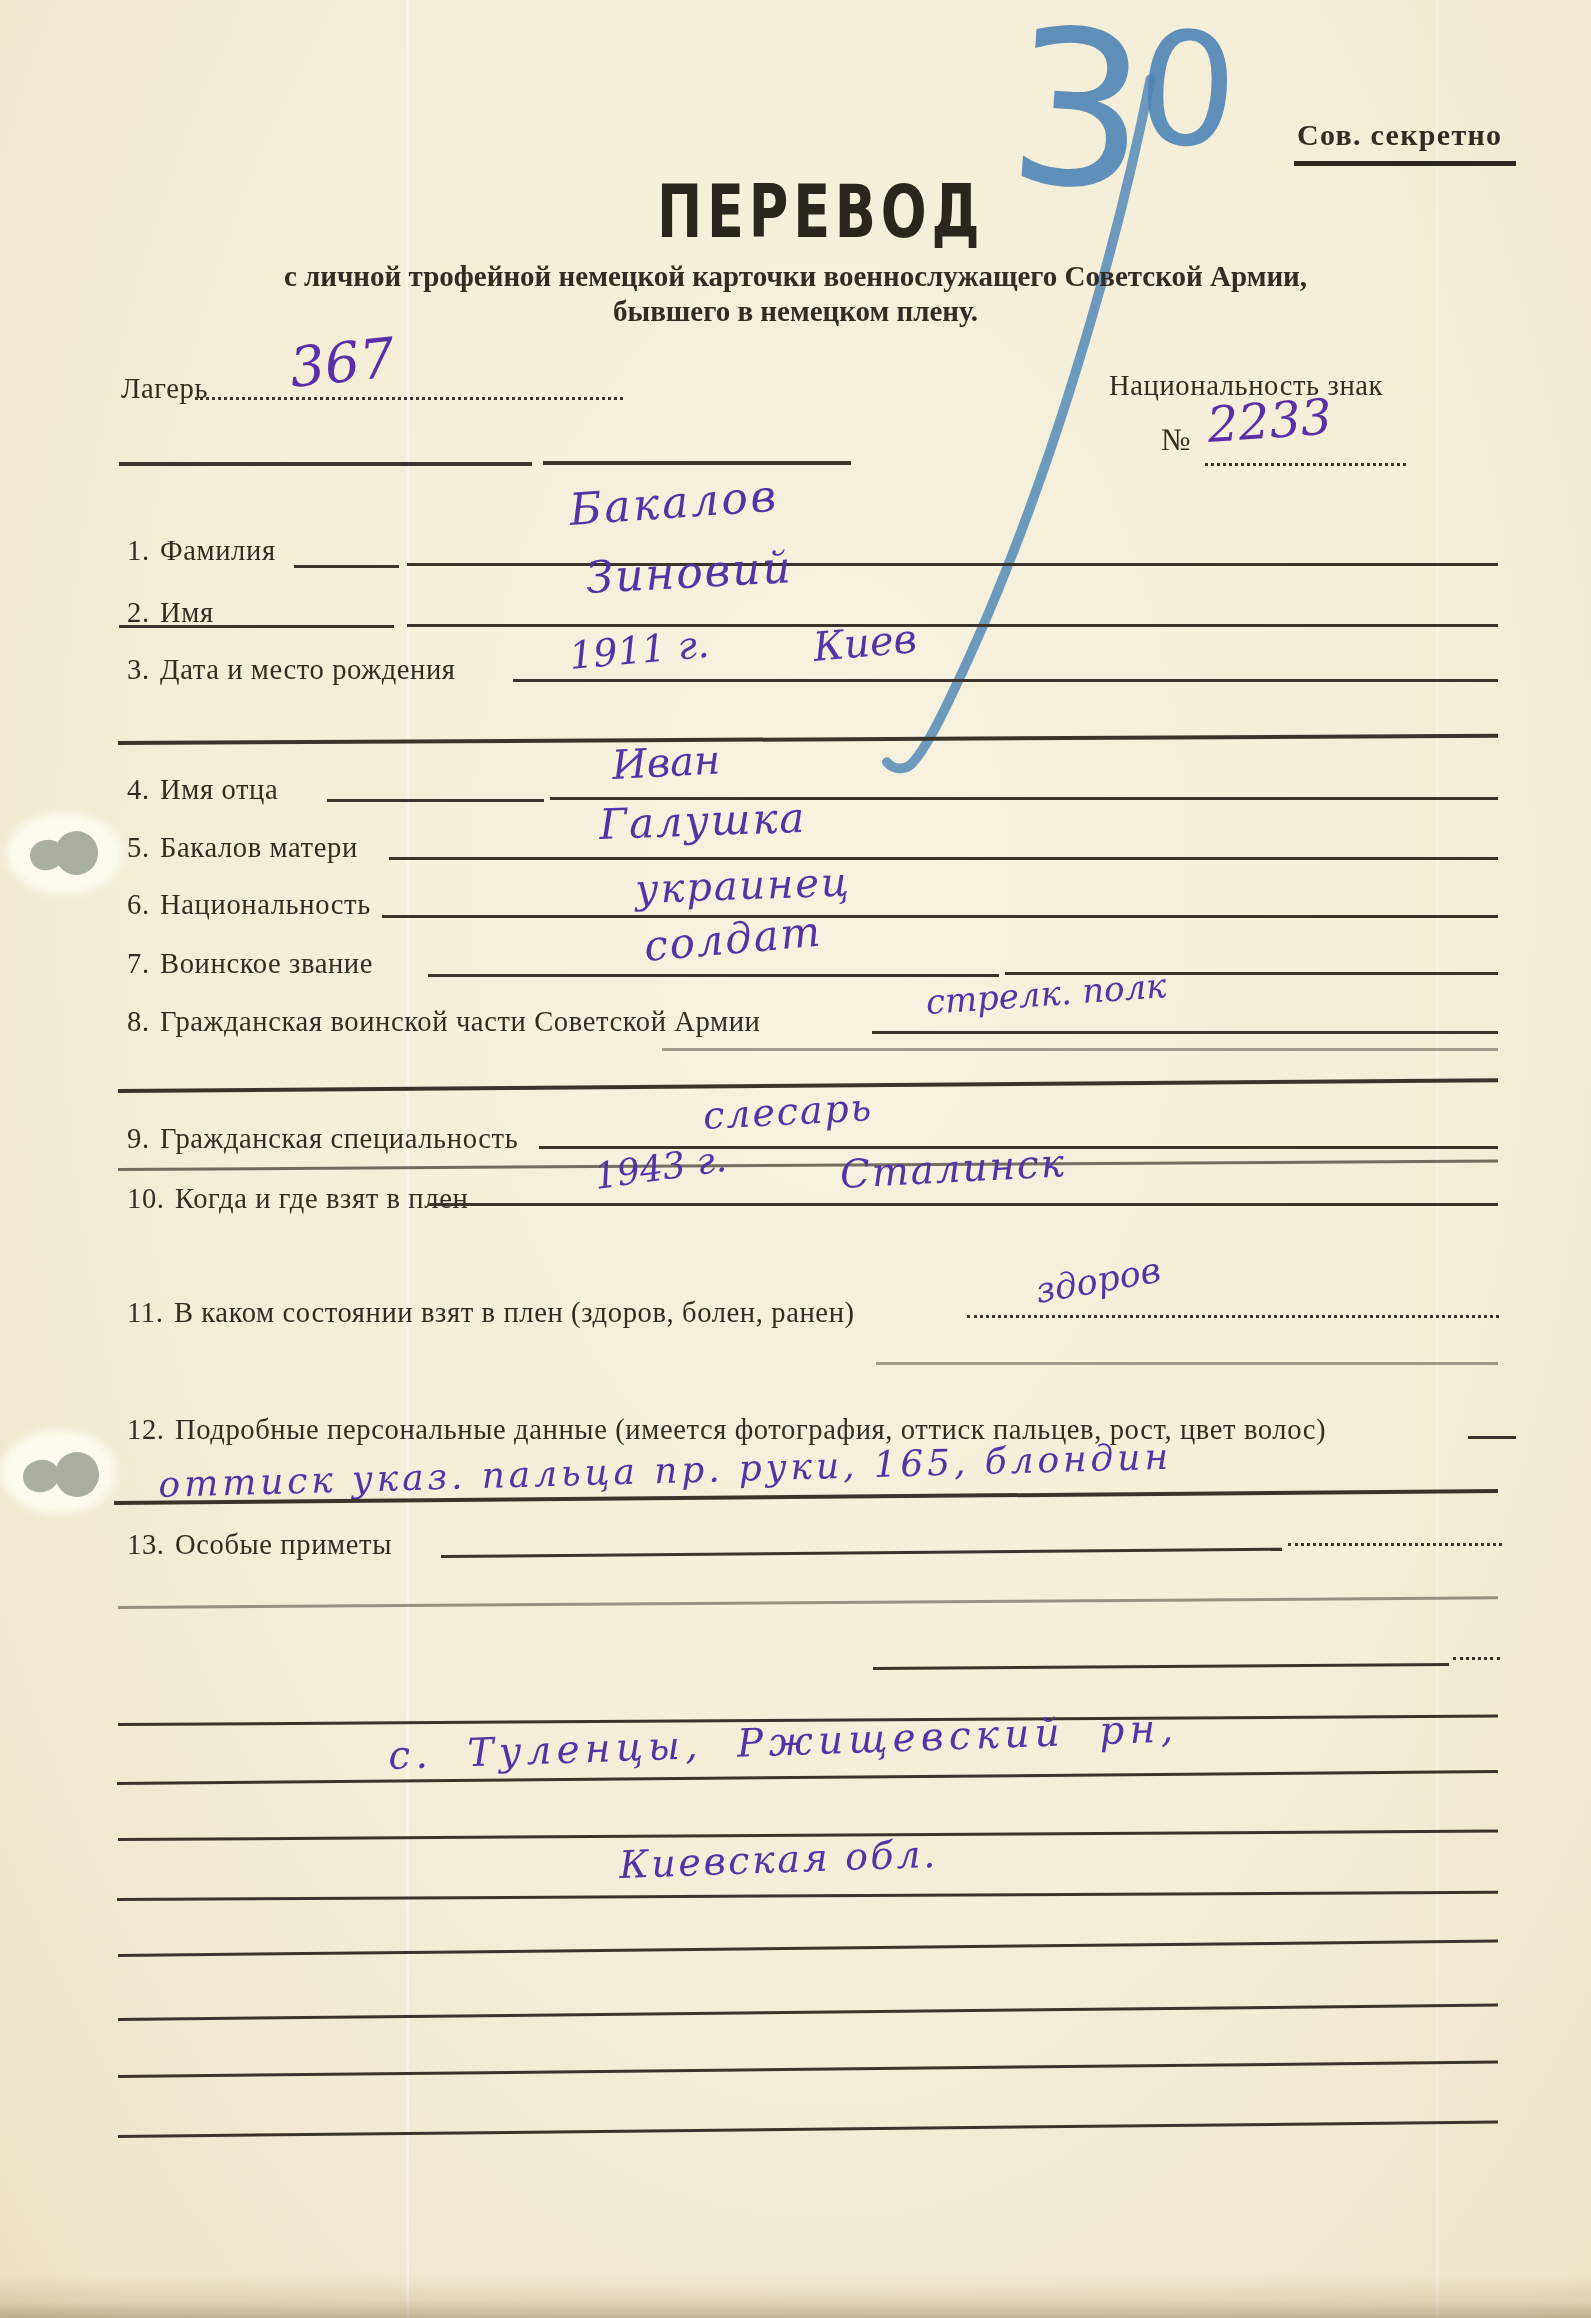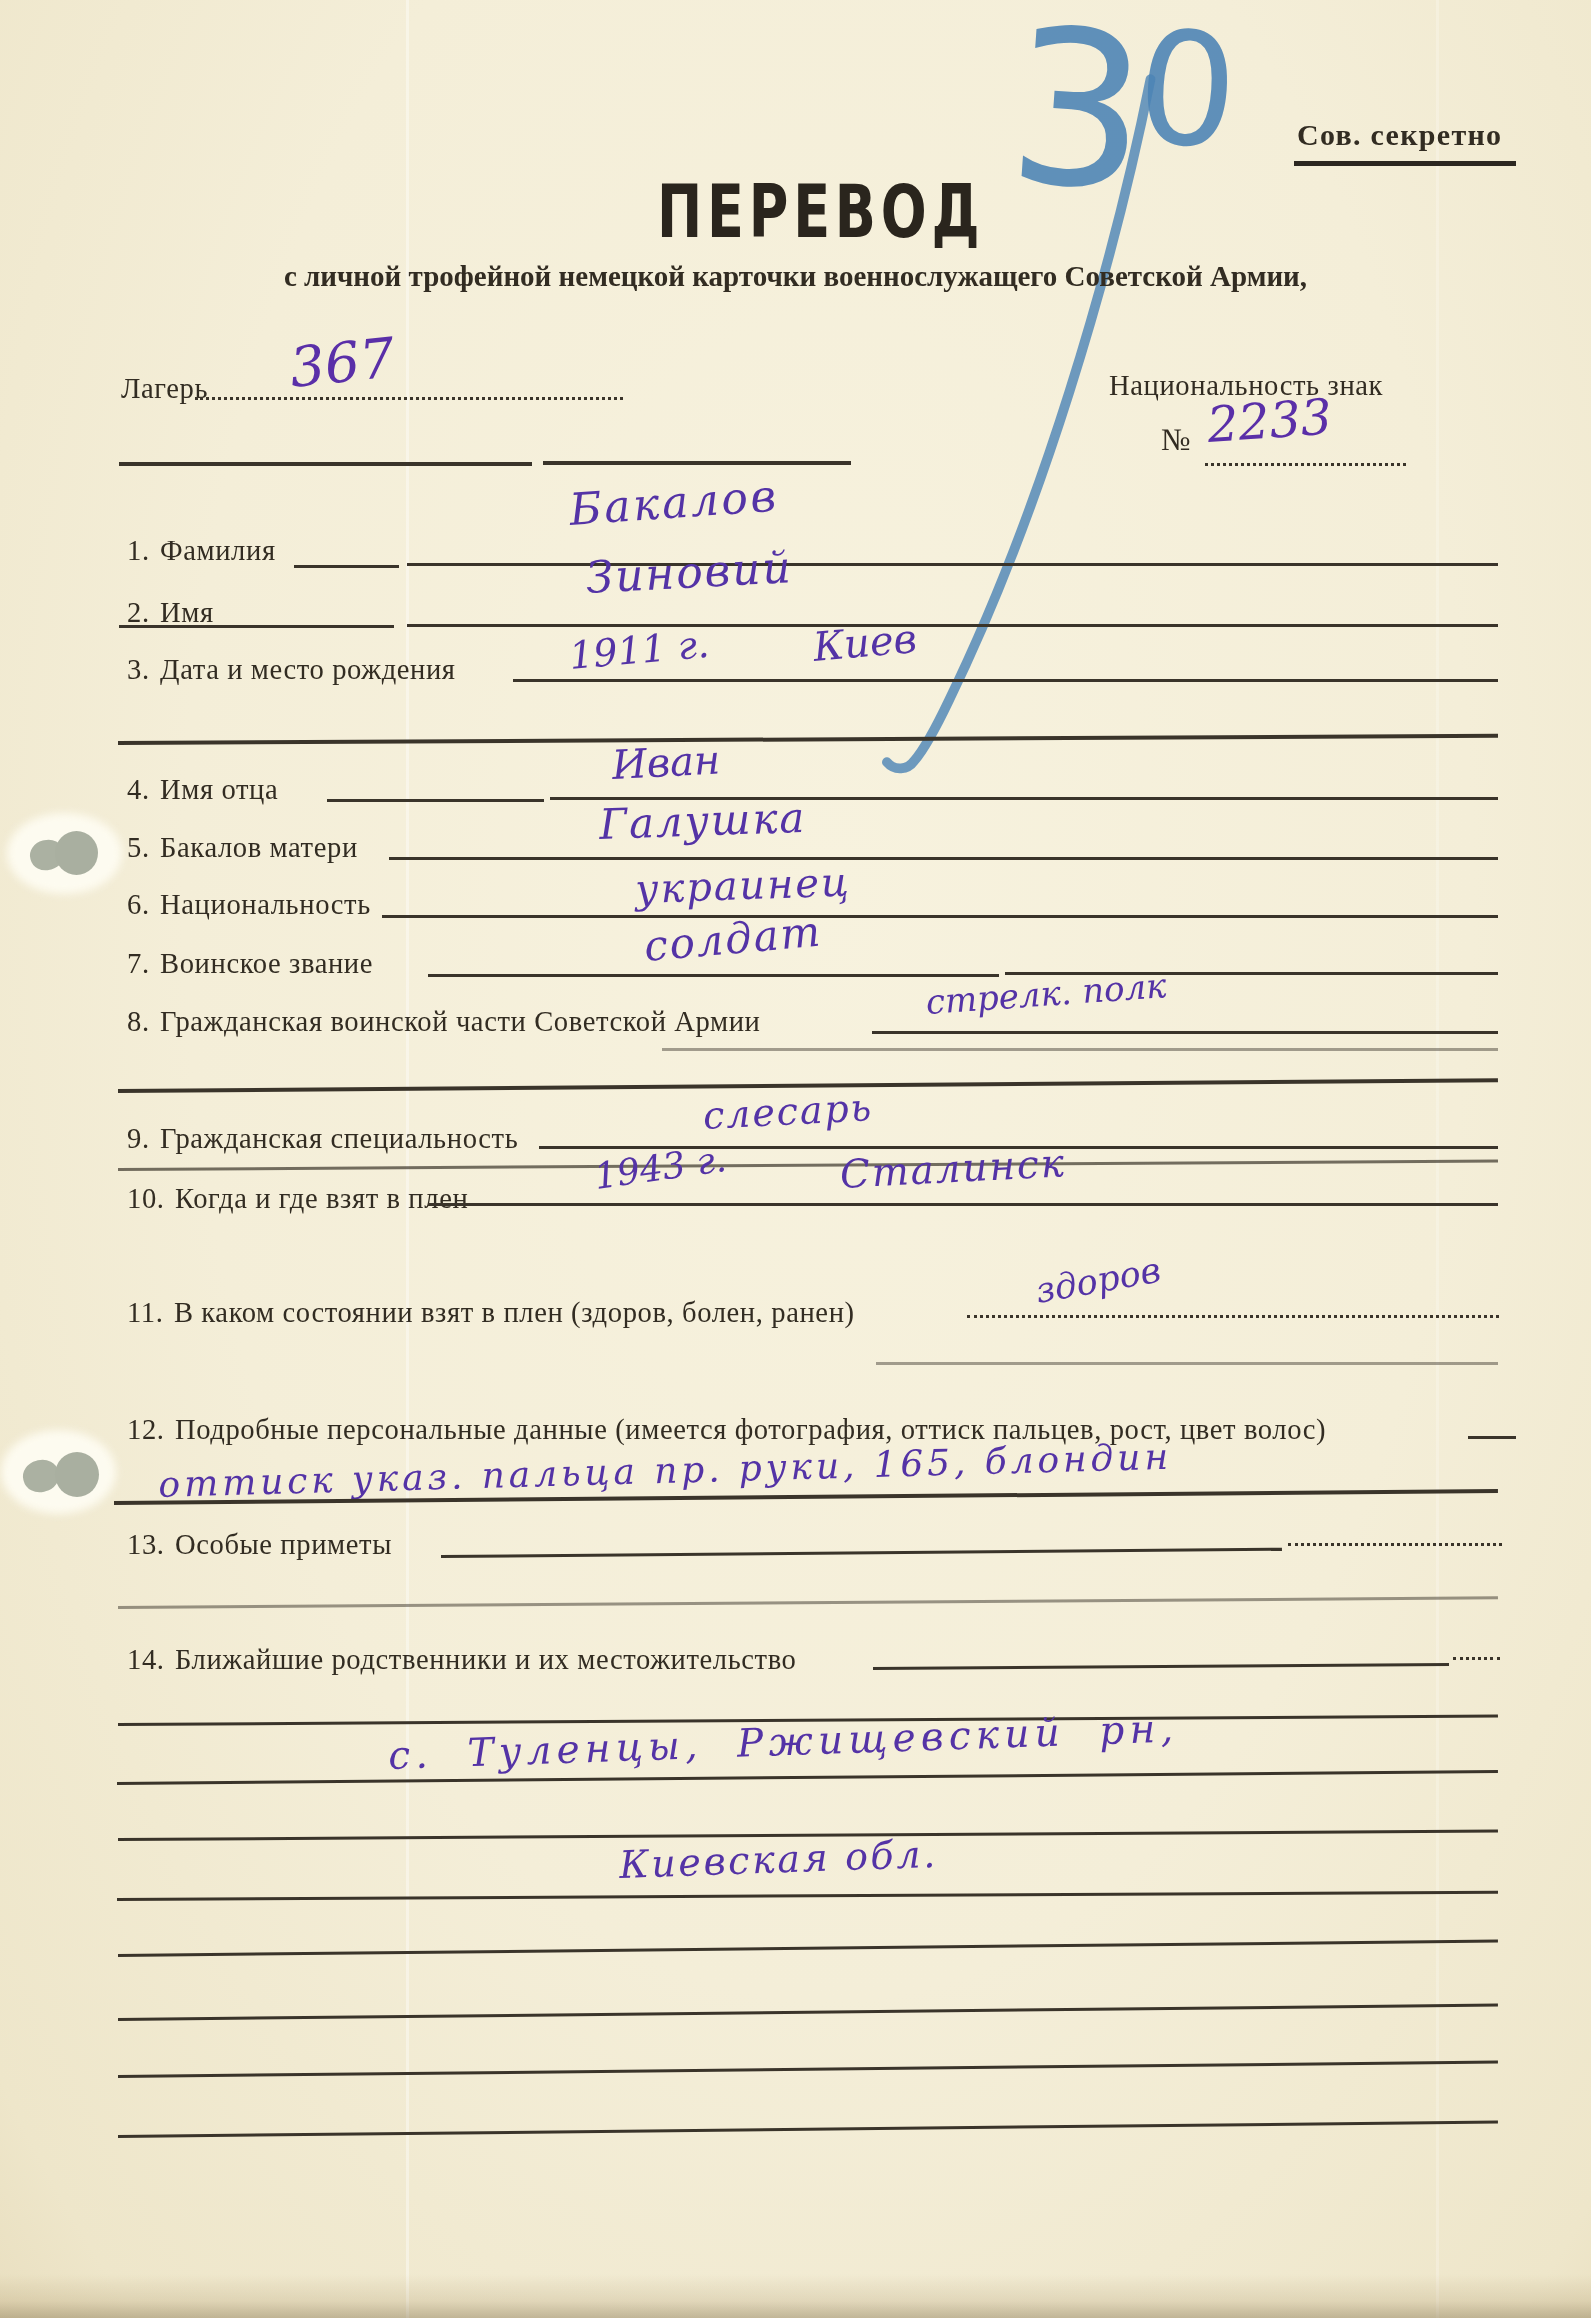--- a/index.html
+++ b/index.html
@@ -115,20 +115,21 @@
   <div id="mark30"><span class="d3">3</span><span class="d0">0</span></div>
   <svg id="slash-svg" width="1592" height="2319" viewBox="0 0 2452 3572">
     <path d="M 1772 122 C 1712 420, 1602 790, 1462 1078 C 1442 1120, 1422 1156, 1408 1172 c -10 14, -30 16, -42 2" fill="none" stroke="#4b83b5" stroke-width="15" stroke-linecap="round" opacity="0.8"></path>
   </svg>
 
   <div id="cls">Сов. секретно</div>
   <div class="rule" id="cls-u"></div>
 
   <div id="title">ПЕРЕВОД</div>
   <div id="sub1">с личной трофейной немецкой карточки военнослужащего Советской Армии,</div>
+  <div id="sub2">бывшего в немецком плену.</div>
 
   <div class="lbl" id="camp-l">Лагерь</div>
   <div class="hw hdr" id="camp-v">367</div>
   <div class="dots" id="camp-dots"></div>
   <div class="rule" id="hr-a"></div>
   <div class="rule" id="hr-b"></div>
 
   <div class="lbl" id="id-l">Национальность знак</div>
   <div class="lbl" id="id-no">№</div>
   <div class="hw hdr" id="id-v">2233</div>
@@ -196,21 +197,20 @@
   <div class="rule" id="f12-end"></div>
   <div class="hw" id="f12-v">оттиск указ. пальца пр. руки, 165, блондин</div>
   <div class="rule" id="f12-u"></div>
 
   <div class="lbl" id="f13-l"><span class="num">13.</span><span>Особые приметы</span></div>
   <div class="rule" id="f13-ln"></div>
   <div class="dots" id="f13-dots"></div>
 
   <div class="rule" id="sepC"></div>
 
-  <div class="lbl" id="f14-l"><span class="num">14.</span><span>Ближайшие родственники и их местожительство</span></div>
   <div class="rule" id="f14-ln"></div>
   <div class="dots" id="f14-dots"></div>
   <div class="rule" id="lnA"></div>
   <div class="hw" id="f14-v">с. Туленцы, Ржищевский рн,</div>
   <div class="rule" id="f14-u"></div>
   <div class="rule" id="lnB"></div>
   <div class="hw" id="f14-v2">Киевская обл.</div>
   <div class="rule" id="f14-u2"></div>
 
   <div class="rule" id="bl1"></div>

